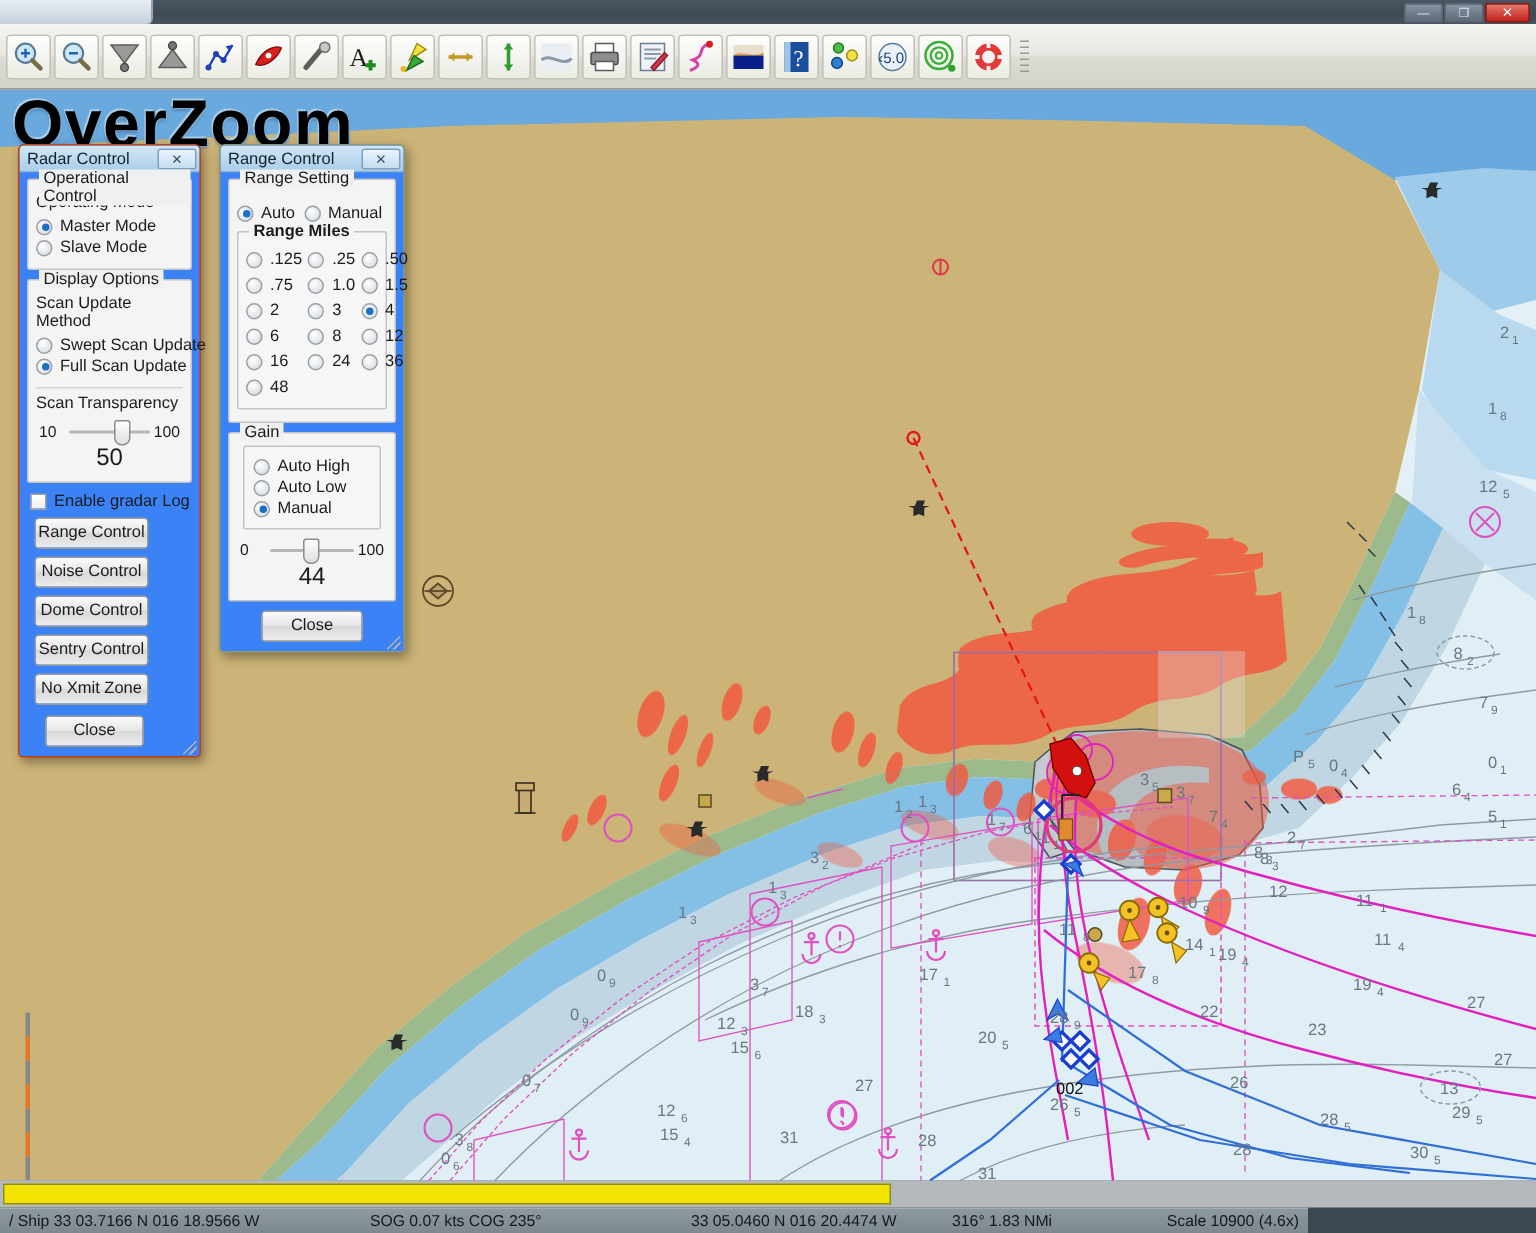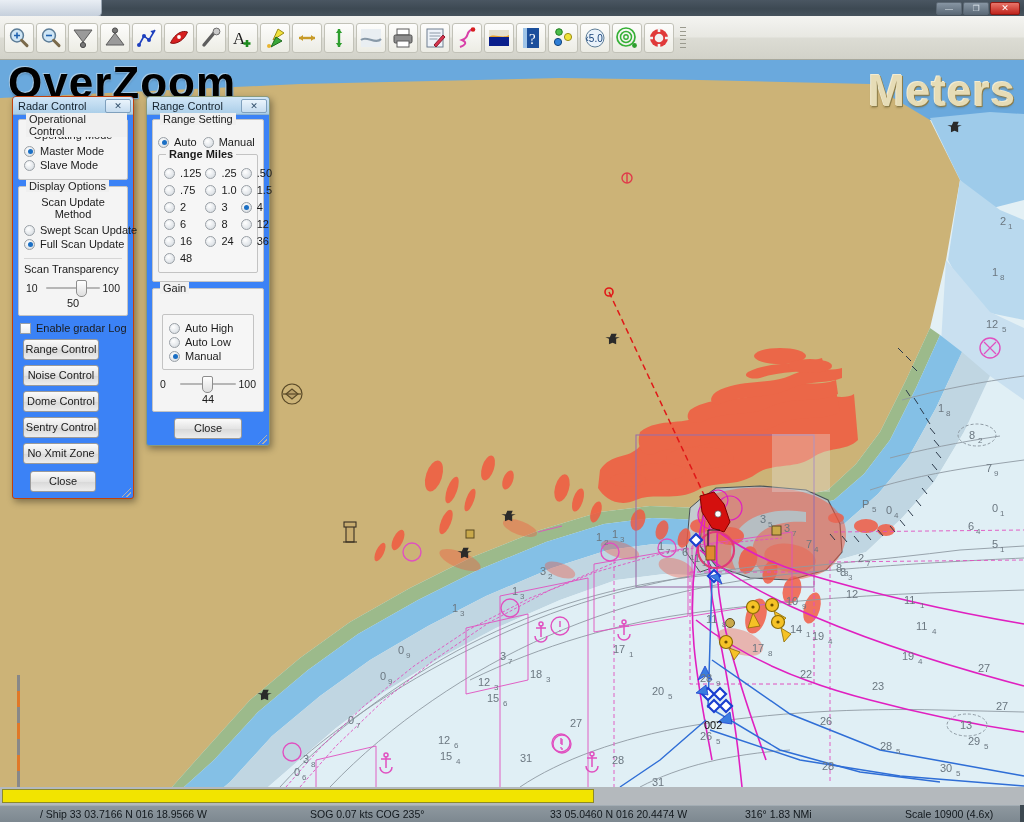--- a/index.html
+++ b/index.html
@@ -142,21 +142,21 @@
     border-radius: 2px;
     margin-bottom: 6px;
     padding: 3px 5px 6px 5px;
     position: relative;
     background: #f4f4f4;
   }
   .gbox > .legend {
     position: absolute; top: -7px; left: 7px;
     background: #f0f0f0; padding: 0 3px; font-size: 11px; color: #1b1b1b;
   }
-  .sublabel { text-align: center; margin: 3px 0 4px 0; font-size: 11px; }
+  .sublabel { margin: 3px 0 4px 0; font-size: 11px; }
   .radio-row { display: flex; align-items: center; margin: 2px 0; }
   .radio {
     width: 11px; height: 11px; border-radius: 50%;
     border: 1px solid #9aa0a6;
     background: radial-gradient(circle at 38% 34%, #ffffff, #e2e6ea 62%, #cdd2d7);
     margin-right: 5px; flex: 0 0 auto;
     position: relative;
   }
   .radio.on::after {
     content: ""; position: absolute; left: 2.5px; top: 2.5px;
@@ -193,44 +193,44 @@
   .slider .thumb {
     position: absolute; top: 2px; width: 11px; height: 17px;
     border: 1px solid #8d8d8d; border-radius: 2px 2px 5px 5px;
     background: linear-gradient(#ffffff, #dedede);
   }
   .slider .lmin, .slider .lmax {
     position: absolute; top: 4px; font-size: 10.5px; color: #1b1b1b;
   }
   .slider .lmin { left: 0; }
   .slider .lmax { right: 0; }
-  .slider-val { text-align: center; font-size: 11px; margin-top: -1px; }
+  .slider-val { text-align: center; font-size: 16px; margin-top: -1px; }
   .grip {
     position: absolute; right: 2px; bottom: 1px; width: 9px; height: 9px;
     background:
       linear-gradient(135deg, transparent 45%, #b0b0b0 45%, #b0b0b0 55%, transparent 55%),
       linear-gradient(135deg, transparent 70%, #b0b0b0 70%, #b0b0b0 80%, transparent 80%);
   }
   .rm-grid { display: grid; grid-template-columns: 1fr 1fr 1fr; gap: 1px 4px; margin-top: 3px; }
 
   
   #progressbar {
     position: absolute; left: 0; top: 787px; width: 1024px; height: 18px;
     background: #b4b9bd;
     display: flex; align-items: center; padding: 0 2px;
   }
   #progressbar .pfill {
     height: 14px; background: #f2e400; border: 1px solid #8d8a28;
   }
   #statusbar {
-    position: absolute; left: 0; top: 805px; width: 1020px; height: 17px;
+    position: absolute; left: 0; top: 805px; width: 872px; height: 17px;
     background: linear-gradient(#8e989f, #7d8890);
     border-top: 1px solid #a3adb4;
     display: flex; align-items: center;
-    font-size: 10.5px; color: #12181d; padding-left: 34px;
+    font-size: 10.5px; color: #12181d;
   }
   #statusbar .cell { padding: 0 6px; white-space: nowrap; }
   #statusbar .c1 { width: 270px; }
   #statusbar .c2 { width: 240px; }
   #statusbar .c3 { width: 195px; }
   #statusbar .c4 { width: 160px; }
   #statusbar .c5 { flex: 1; }
 
   
   #scalebar {
@@ -888,21 +888,20 @@
         <i style="background:#e07828"></i>
       <i style="background:#888"></i>
         <i style="background:#e07828"></i>
       <i style="background:#888"></i>
         <i style="background:#e07828"></i>
       <i style="background:#888"></i>
 
     </div>
 
     <div class="wm" id="wm-overzoom">OverZoom</div>
-    <div class="wm" id="wm-meters">Meters</div>
 
     <div class="dlg" style="left:12px; top:36px; width:122px;">
       <div class="dlg-title">
         <span class="t">Radar Control</span>
         <div class="dlg-x">✕</div>
       </div>
       <div class="dlg-body">
 
         <div class="gbox" style="padding-top:6px;">
           <div class="legend">Operational Control</div>
@@ -1045,21 +1044,21 @@
                   <span class="radio"></span>
                   <span class="lab">48</span>
                 </div>
             </div>
           </div>
         </div>
 
         <div class="gbox" style="padding-top:8px;">
           <div class="legend">Gain</div>
 
-          <div class="gbox" style="margin:17px 4px 4px 4px; padding:5px 6px; background:#f6f6f6;">
+          <div class="gbox" style="margin:0 4px 4px 4px; padding:5px 6px; background:#f6f6f6;">
             <div class="radio-row">
               <span class="radio"></span>
               <span class="lab">Auto High</span>
             </div>
             <div class="radio-row">
               <span class="radio"></span>
               <span class="lab">Auto Low</span>
             </div>
             <div class="radio-row">
               <span class="radio on"></span>

